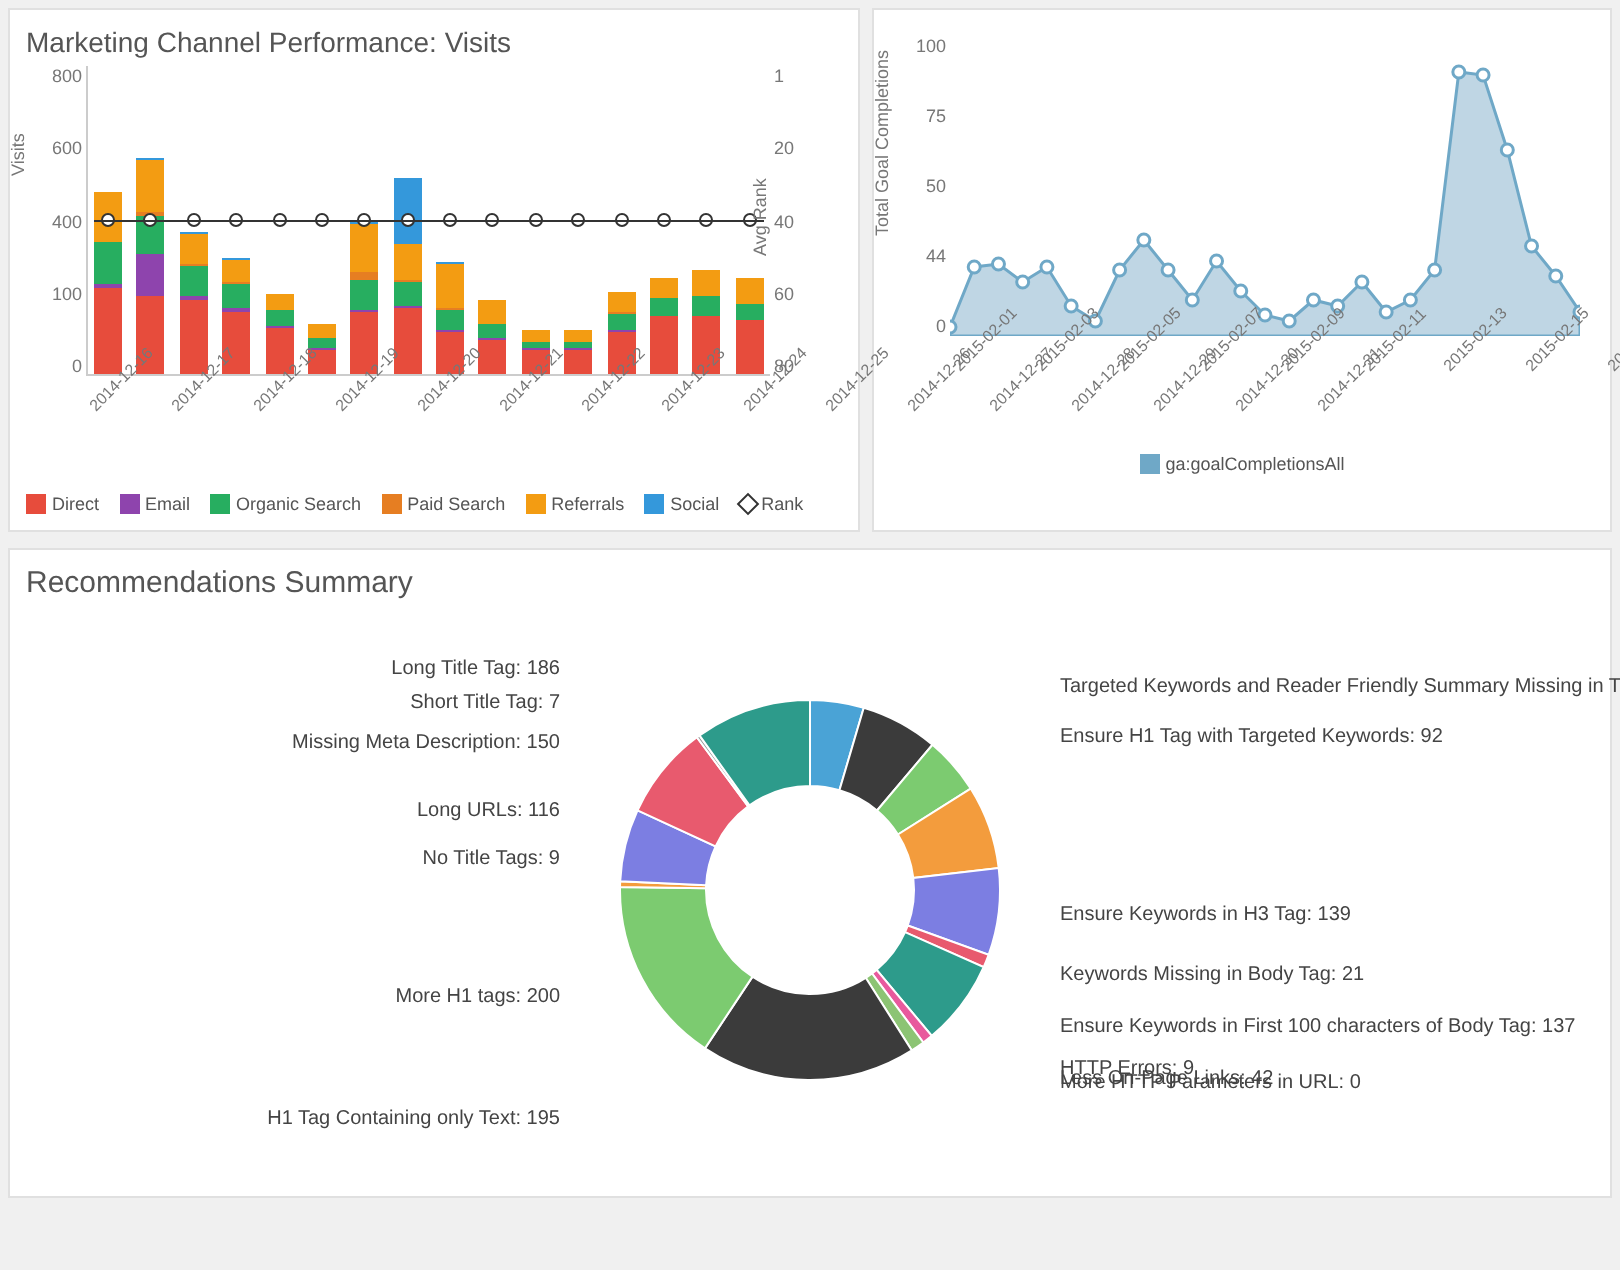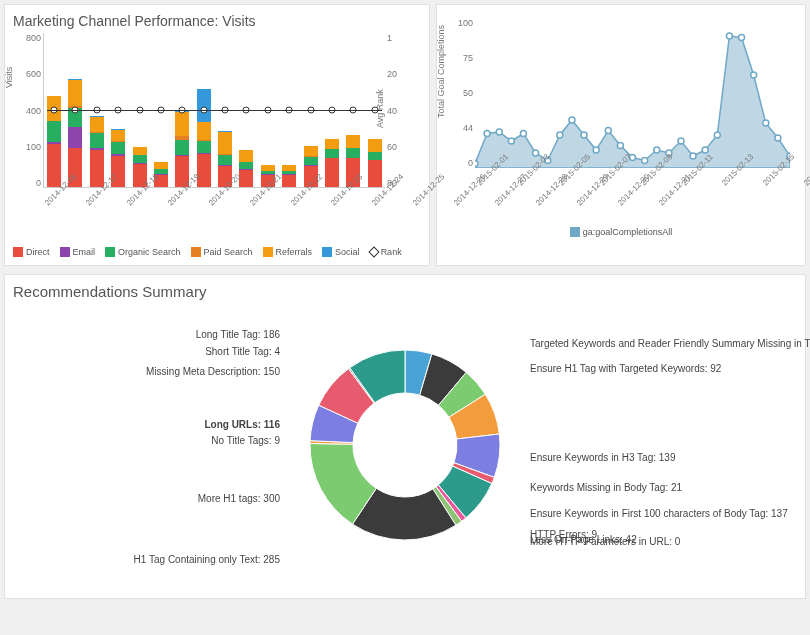--- a/index.html
+++ b/index.html
@@ -321,22 +321,22 @@
           <path d="M54.75188570208021 32.71710495508083 A95 95 0 0 1 109.99999999999999 15 L109.99999999999999 58 A52 52 0 0 0 79.75892691061233 67.69778376488635 Z" fill="#2d9b8b" stroke="#fff" stroke-width="1"></path>
         </svg>
         <div class="d-label r" style="top: 37.7406px;">Targeted Keywords and Reader Friendly Summary Missing in Title Tag: 124</div>
         <div class="d-label r" style="top: 63.4672px;">Ensure H1 Tag with Targeted Keywords: 92</div>
         <div class="d-label r" style="top: 152.305px;">Ensure Keywords in H3 Tag: 139</div>
         <div class="d-label r" style="top: 181.965px;">Keywords Missing in Body Tag: 21</div>
         <div class="d-label r" style="top: 208.276px;">Ensure Keywords in First 100 characters of Body Tag: 137</div>
         <div class="d-label r" style="top: 229.328px;">HTTP Errors: 9</div>
         <div class="d-label r" style="top: 233.765px;">Less On-Page Links: 42</div>
         <div class="d-label r" style="top: 236.092px;">More HTTP Parameters in URL: 0</div>
-        <div class="d-label l" style="top: 253.994px;">H1 Tag Containing only Text: 285</div>
-        <div class="d-label l" style="top: 192.58px;">More H1 tags: 300</div>
-        <div class="d-label l" style="top: 135px;">No Title Tags: 9</div>
-        <div class="d-label l" style="top: 119px; font-weight: bold;">Long URLs: 116</div>
+        <div class="d-label l" style="top: 253.994px;">H1 Tag Containing only Text: 195</div>
+        <div class="d-label l" style="top: 192.58px;">More H1 tags: 200</div>
+        <div class="d-label l" style="top: 124px;">No Title Tags: 9</div>
+        <div class="d-label l" style="top: 100px;">Long URLs: 116</div>
         <div class="d-label l" style="top: 66.4022px;">Missing Meta Description: 150</div>
-        <div class="d-label l" style="top: 46.0082px;">Short Title Tag: 4</div>
+        <div class="d-label l" style="top: 46.0082px;">Short Title Tag: 7</div>
         <div class="d-label l" style="top: 29.4929px;">Long Title Tag: 186</div>
       </div>
   </div>
 </div>
 
 </body></html>

